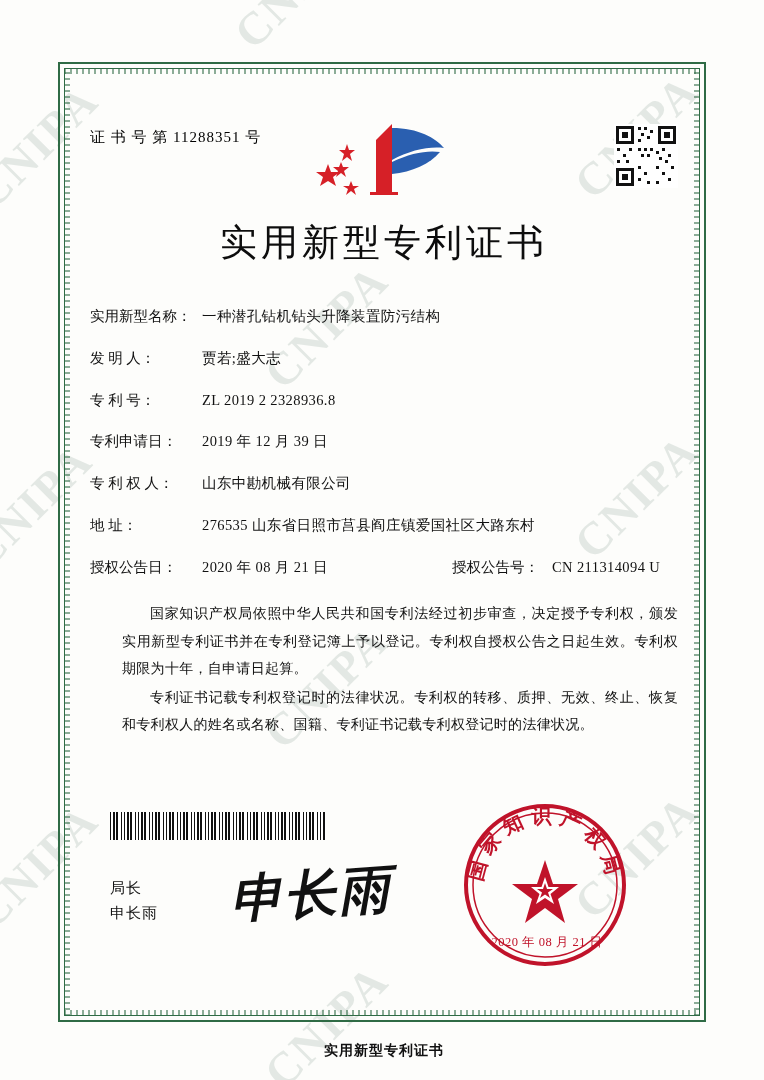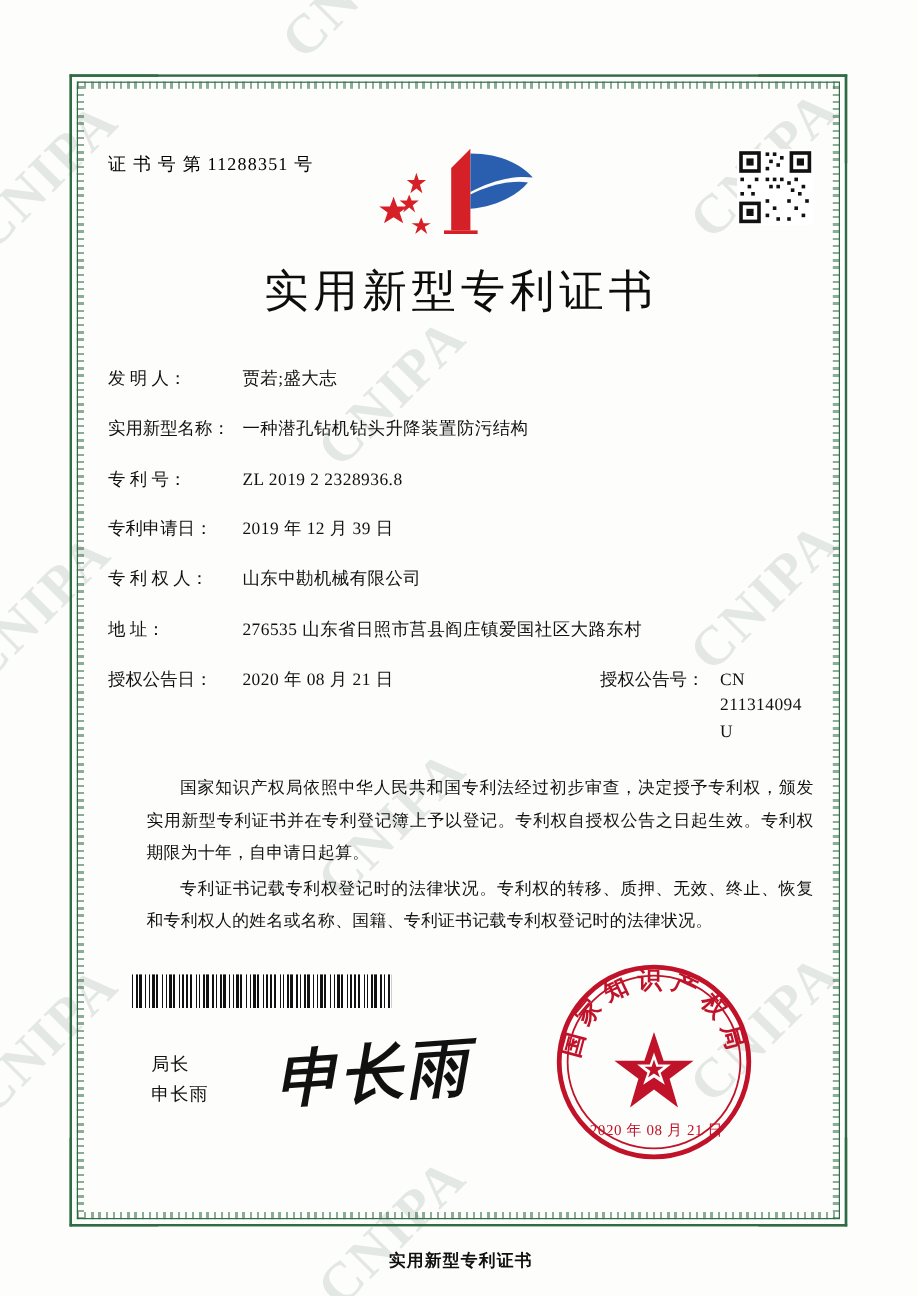--- a/index.html
+++ b/index.html
@@ -147,21 +147,20 @@
     letter-spacing: 0.4px;
   }
   .row.dual .val-left {
     width: 250px;
     flex: 0 0 250px;
   }
   .row.dual .lbl2 {
     width: 100px;
     flex: 0 0 100px;
     white-space: nowrap;
-    margin-left: 48px;
   }
 
   
   .para {
     margin-top: 22px;
     font-size: 14px;
     line-height: 1.95;
     text-align: justify;
     text-indent: 2em;
     letter-spacing: 0.3px;
@@ -178,21 +177,21 @@
     height: 28px;
     background:
       repeating-linear-gradient(90deg,
         #111 0 1px, #fff 1px 3px, #111 3px 5px, #fff 5px 6px,
         #111 6px 8px, #fff 8px 11px, #111 11px 12px, #fff 12px 14px);
   }
 
   
   .sig-label {
     position: absolute;
-    left: 36px;
+    left: 20px;
     top: 776px;
     font-size: 15px;
     line-height: 1.65;
     letter-spacing: 1px;
   }
   .sig-script {
     position: absolute;
     left: 140px;
     top: 760px;
     font-size: 52px;
@@ -329,26 +328,26 @@
       <path d="M62 72 L62 20 L78 4 L78 72 Z" fill="#d62027"></path>
       <path d="M78 8 C104 8 122 18 130 28 C116 26 96 30 78 40 Z" fill="#2a5fb0"></path>
       <path d="M78 42 C96 33 114 30 126 32 C116 44 98 52 78 54 Z" fill="#2a5fb0"></path>
       <rect x="56" y="72" width="28" height="3" fill="#d62027"></rect>
     </svg>
 
     <div class="title">实用新型专利证书</div>
 
     <div class="fields">
       <div class="row">
+        <div class="lbl">实用新型名称：</div>
+        <div class="val">一种潜孔钻机钻头升降装置防污结构</div>
+      </div>
+      <div class="row">
         <div class="lbl">发 明 人：</div>
         <div class="val">贾若;盛大志</div>
-      </div>
-      <div class="row">
-        <div class="lbl">实用新型名称：</div>
-        <div class="val">一种潜孔钻机钻头升降装置防污结构</div>
       </div>
       <div class="row">
         <div class="lbl">专 利 号：</div>
         <div class="val">ZL 2019 2 2328936.8</div>
       </div>
       <div class="row">
         <div class="lbl">专利申请日：</div>
         <div class="val">2019 年 12 月 39 日</div>
       </div>
       <div class="row">

